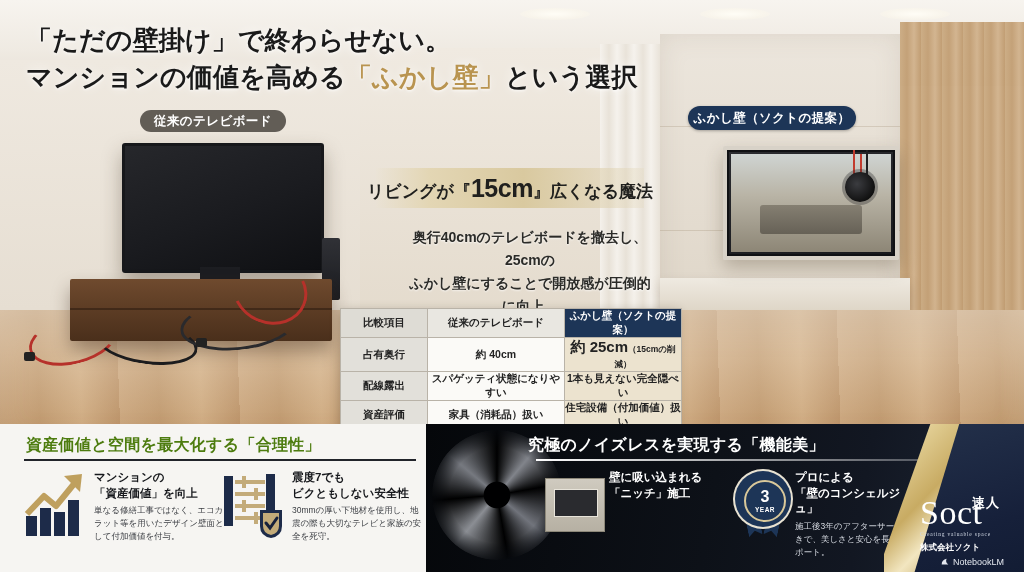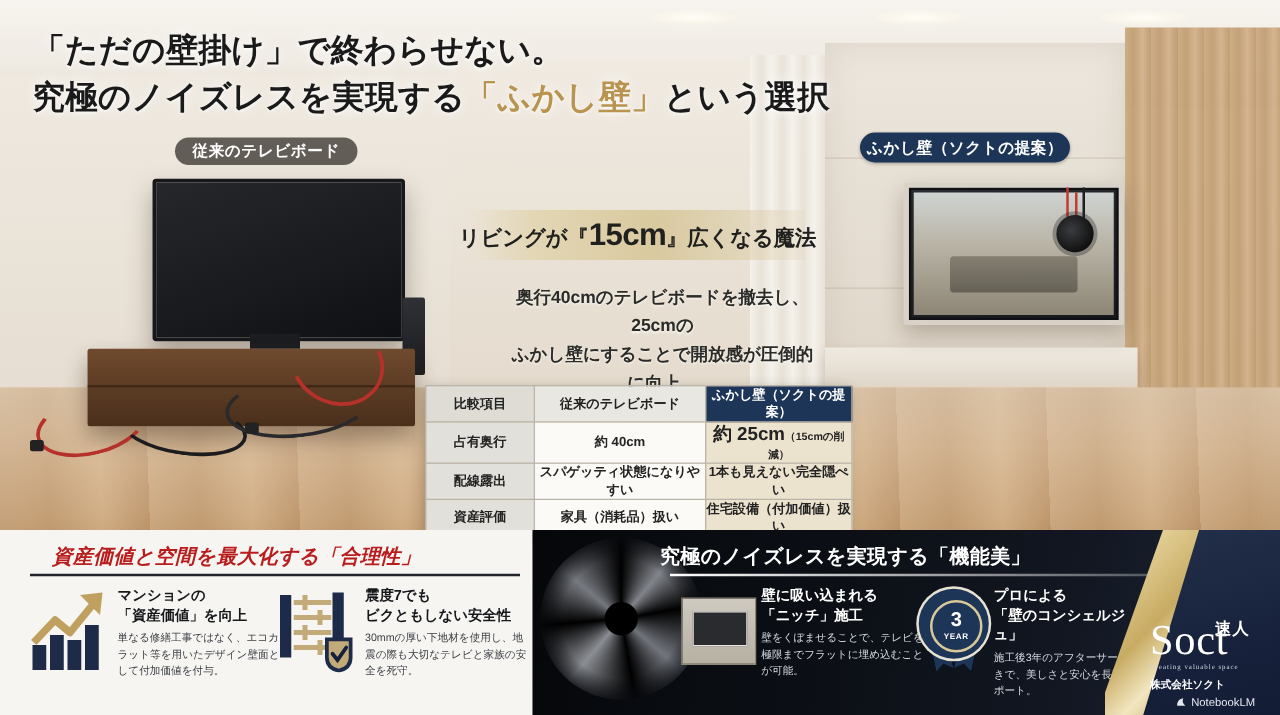--- a/index.html
+++ b/index.html
@@ -130,21 +130,21 @@
     background:linear-gradient(100deg,#05070a 0%,#0d1118 48%,#121722 72%,#1d2636 100%);}
   .swirl{position:absolute;left:6px;top:6px;width:130px;height:130px;border-radius:50%;
     background:
       radial-gradient(circle at 50% 50%,#000 0 14%,rgba(0,0,0,0) 15%),
       conic-gradient(from 0deg,#000 0deg,#8f9299 40deg,#000 80deg,#7d8088 130deg,#000 170deg,#9a9da3 220deg,#000 265deg,#83868d 310deg,#000 360deg);
     filter:blur(.4px);opacity:.9;
     -webkit-mask-image:radial-gradient(circle,#000 52%,transparent 76%);
             mask-image:radial-gradient(circle,#000 52%,transparent 76%);}
 
   .sec-head{position:absolute;font-weight:bold;font-size:16px;letter-spacing:.3px;}
-  .sec-head-l{left:42px;top:435px;color:#b91c1c;font-style:italic;}
+  .sec-head-l{left:26px;top:435px;color:#4d7c0f;}
   .sec-head-r{left:528px;top:435px;color:#ffffff;}
   .rule-l{position:absolute;left:24px;top:459px;width:392px;height:2px;background:#21242a;}
   .rule-r{position:absolute;left:536px;top:459px;width:400px;height:2px;
     background:linear-gradient(90deg,#ffffff 0%,rgba(255,255,255,.25) 100%);}
 
   .card{position:absolute;width:196px;}
   .card-ico{position:absolute;left:0;top:0;width:62px;height:68px;}
   .card-txt{position:absolute;left:70px;top:0;width:130px;}
   .card-h{font-size:11.5px;font-weight:bold;line-height:1.35;}
   .card-b{font-size:8.5px;line-height:1.55;margin-top:3px;}
@@ -226,21 +226,21 @@
     </div>
     <div class="wire" style="left:853px;top:150px;height:30px;"></div>
     <div class="wire" style="left:860px;top:154px;height:26px;"></div>
     <div class="wire-dark" style="left:866px;top:150px;height:32px;"></div>
     <div class="port"></div>
   </div>
 
   <div class="title">
     <div>「ただの壁掛け」で終わらせない。</div>
     <div>
-      <span>究極のノイズレスを実現する</span><span class="hl">「ふかし壁」</span><span>という選択</span>
+      <span>マンションの価値を高める</span><span class="hl">「ふかし壁」</span><span>という選択</span>
     </div>
   </div>
 
   <div class="badge badge-left">従来のテレビボード</div>
   <div class="badge badge-right">ふかし壁（ソクトの提案）</div>
 
   <div class="banner">
     <div class="banner-txt"><span>リビングが『</span><span class="big">15cm</span><span>』広くなる魔法</span></div>
   </div>
   <div class="banner-sub">
@@ -338,21 +338,20 @@
 
   <div class="card dark" style="left:545px;top:470px">
     <div class="card-ico">
       <div class="niche-photo"></div>
     </div>
     <div class="card-txt" style="left:64px;width:136px">
       <div class="card-h">
         <div>壁に吸い込まれる</div>
         <div>「ニッチ」施工</div>
       </div>
-      <div class="card-b">壁をくぼませることで、テレビを極限までフラットに埋め込むことが可能。</div>
     </div>
   </div>
 
   <div class="card dark" style="left:733px;top:470px">
     <div class="card-ico">
       <div class="rosette">
         <div class="ros-tail l"></div>
         <div class="ros-tail r"></div>
         <div class="ros-circle"></div>
         <div class="ros-inner">

